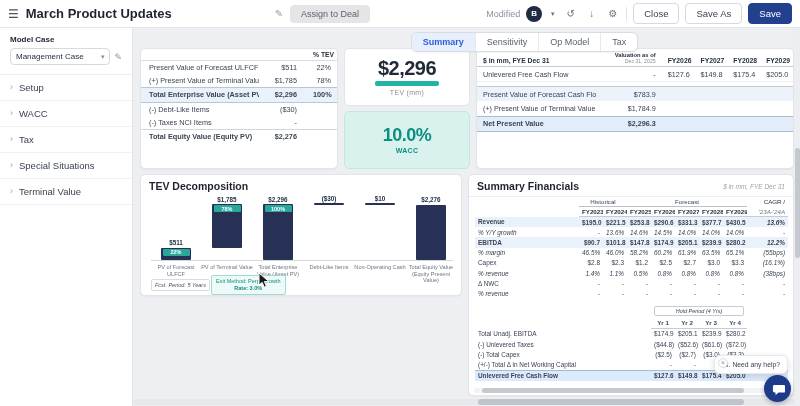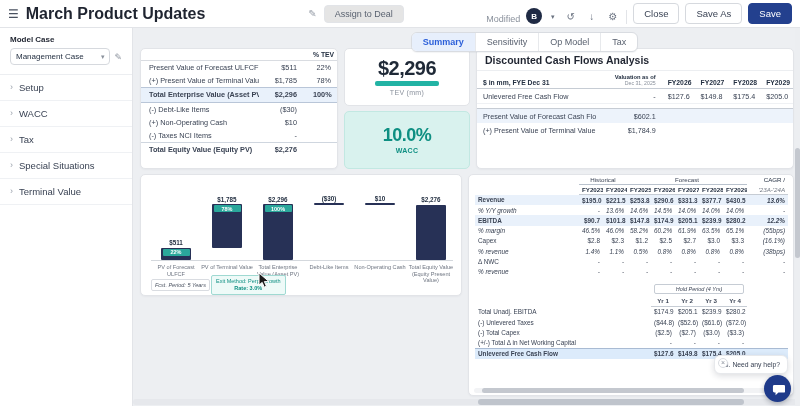--- a/index.html
+++ b/index.html
@@ -2,24 +2,24 @@
 <html><head>
 <meta charset="utf-8">
 <style>
   * { margin:0; padding:0; box-sizing:border-box; }
   html,body { width:800px; height:406px; }
   body { font-family:"Liberation Sans", sans-serif; background:#edeff2; color:#243042; overflow:hidden; position:relative; }
 
   
   .header { position:absolute; top:0; left:0; width:800px; height:28px; background:#fff; border-bottom:1px solid #e2e4e8; display:flex; align-items:center; padding:0 8px; gap:7px; z-index:20; }
   .hamburger { font-size:12px; color:#4a5260; cursor:pointer; }
-  .doc-title { font-size:16px; font-weight:bold; color:#1f2430; }
+  .doc-title { font-size:13px; font-weight:bold; color:#1f2430; }
   .edit-icon { margin-left:96px; font-size:10px; color:#9aa1ab; cursor:pointer; }
   .assign-btn { font-size:9px; color:#5a6270; background:#e5e5e5; border:1px solid #e2e4e8; border-radius:4px; padding:3px 10px; cursor:pointer; font-family:inherit; }
-  .header-right { margin-left:auto; display:flex; align-items:flex-end; gap:6px; }
+  .header-right { margin-left:auto; display:flex; align-items:center; gap:6px; }
   .modified { font-size:9px; color:#8a919c; }
   .avatar { width:16px; height:16px; border-radius:50%; background:#1f2a44; color:#fff; font-size:8px; font-weight:bold; display:flex; align-items:center; justify-content:center; cursor:pointer; }
   .icon-btn { width:15px; height:15px; color:#6a7280; font-size:10px; display:flex; align-items:center; justify-content:center; cursor:pointer; }
   .icon-btn.small { font-size:7px; width:9px; }
   .vdiv { width:1px; height:14px; background:#e2e4e8; }
   .btn { font-size:9.5px; border-radius:4px; padding:4px 10px; border:1px solid #d6d9de; background:#fff; color:#3a4354; cursor:pointer; font-family:inherit; }
   .btn.primary { background:#23408e; border-color:#23408e; color:#fff; }
 
   
   .sidebar { position:absolute; top:28px; left:0; width:133px; height:378px; background:#fff; border-right:1px solid #e2e4e8; z-index:10; }
@@ -241,25 +241,20 @@
             <td class="lbl">Total Enterprise Value (Asset PV)</td>
             <td class="num">$2,296</td>
             <td class="num">100%</td>
           </tr>
           <tr class="r-plain">
             <td class="lbl">(-) Debt-Like Items</td>
             <td class="num">($30)</td>
             <td class="num"></td>
           </tr>
           <tr class="r-plain">
-            <td class="lbl">(+) Non-Operating Cash</td>
-            <td class="num">$10</td>
-            <td class="num"></td>
-          </tr>
-          <tr class="r-plain">
             <td class="lbl">(-) Taxes NCI Items</td>
             <td class="num">-</td>
             <td class="num"></td>
           </tr>
           <tr class="r-subtotal">
             <td class="lbl">Total Equity Value (Equity PV)</td>
             <td class="num">$2,276</td>
             <td class="num"></td>
           </tr>
         </tbody>
@@ -272,23 +267,20 @@
       <div class="accent-bar"></div>
       <div class="mlabel">TEV (mm)</div>
     </div>
     <div class="mcard teal">
       <div class="big">10.0%</div>
       <div class="mlabel">WACC</div>
     </div>
   </div>
 
   <div class="panel p-ana">
-    <div class="panel-head head-line">
-      <span class="panel-title">Discounted Cash Flows Analysis</span>
-    </div>
     <table class="ana-tbl">
         <colgroup>
           <col style="width: 116px;">
           <col style="width: 64px;">
           <col style="width: 32px;">
           <col style="width: 32px;">
           <col style="width: 32px;">
           <col style="width: 32px;">
         </colgroup>
         <thead>
@@ -311,33 +303,41 @@
             <td class="num">$127.6</td>
             <td class="num">$149.8</td>
             <td class="num">$175.4</td>
             <td class="num">$205.0</td>
           </tr>
           <tr class="spacer">
             <td colspan="6"></td>
           </tr>
           <tr class="r-highlight">
             <td class="lbl">Present Value of Forecast Cash Flows</td>
-            <td class="num">$602.1</td>
+            <td class="num">$783.9</td>
             <td colspan="4"></td>
           </tr>
           <tr class="r-plain">
             <td class="lbl">(+) Present Value of Terminal Value</td>
             <td class="num">$1,784.9</td>
             <td colspan="4"></td>
           </tr>
+          <tr class="r-total">
+            <td class="lbl">Net Present Value</td>
+            <td class="num">$2,296.3</td>
+            <td colspan="4"></td>
+          </tr>
         </tbody>
       </table>
   </div>
 
   <div class="panel p-tev">
+    <div class="panel-head">
+      <span class="panel-title">TEV Decomposition</span>
+    </div>
     <div class="chart-wrap">
         <div class="wbar" style="left: 10px; bottom: 0px; height: 12.4634px;">
           <div class="chip">22%</div>
         </div>
         <div class="wval" style="left: 0px; bottom: 13.9634px;">$511</div>
         <div class="wxlab" style="left: -1px;">PV of Forecast ULFCF</div>
         <div class="wbar" style="left: 61px; bottom: 12.4634px; height: 43.5366px;">
           <div class="chip">78%</div>
         </div>
         <div class="wval" style="left: 51px; bottom: 57.5px;">$1,785</div>
@@ -358,20 +358,24 @@
         <div class="wxlab" style="left: 254px;">Total Equity Value (Equity Present Value)</div>
       </div>
     <div class="ann1">Fcst. Period: 5 Years</div>
     <div class="ann2">
       <div>Exit Method: Perp. Growth</div>
       <div class="b">Rate: 3.0%</div>
     </div>
   </div>
 
   <div class="panel p-fin">
+    <div class="panel-head head-line">
+      <span class="panel-title">Summary Financials</span>
+      <span class="units">$ in mm, FYE Dec 31</span>
+    </div>
     <div class="fin-wrap">
       <table class="fin-tbl">
           <colgroup>
             <col style="width: 104px;">
             <col style="width: 24px;">
             <col style="width: 24px;">
             <col style="width: 24px;">
             <col style="width: 24px;">
             <col style="width: 24px;">
             <col style="width: 24px;">

